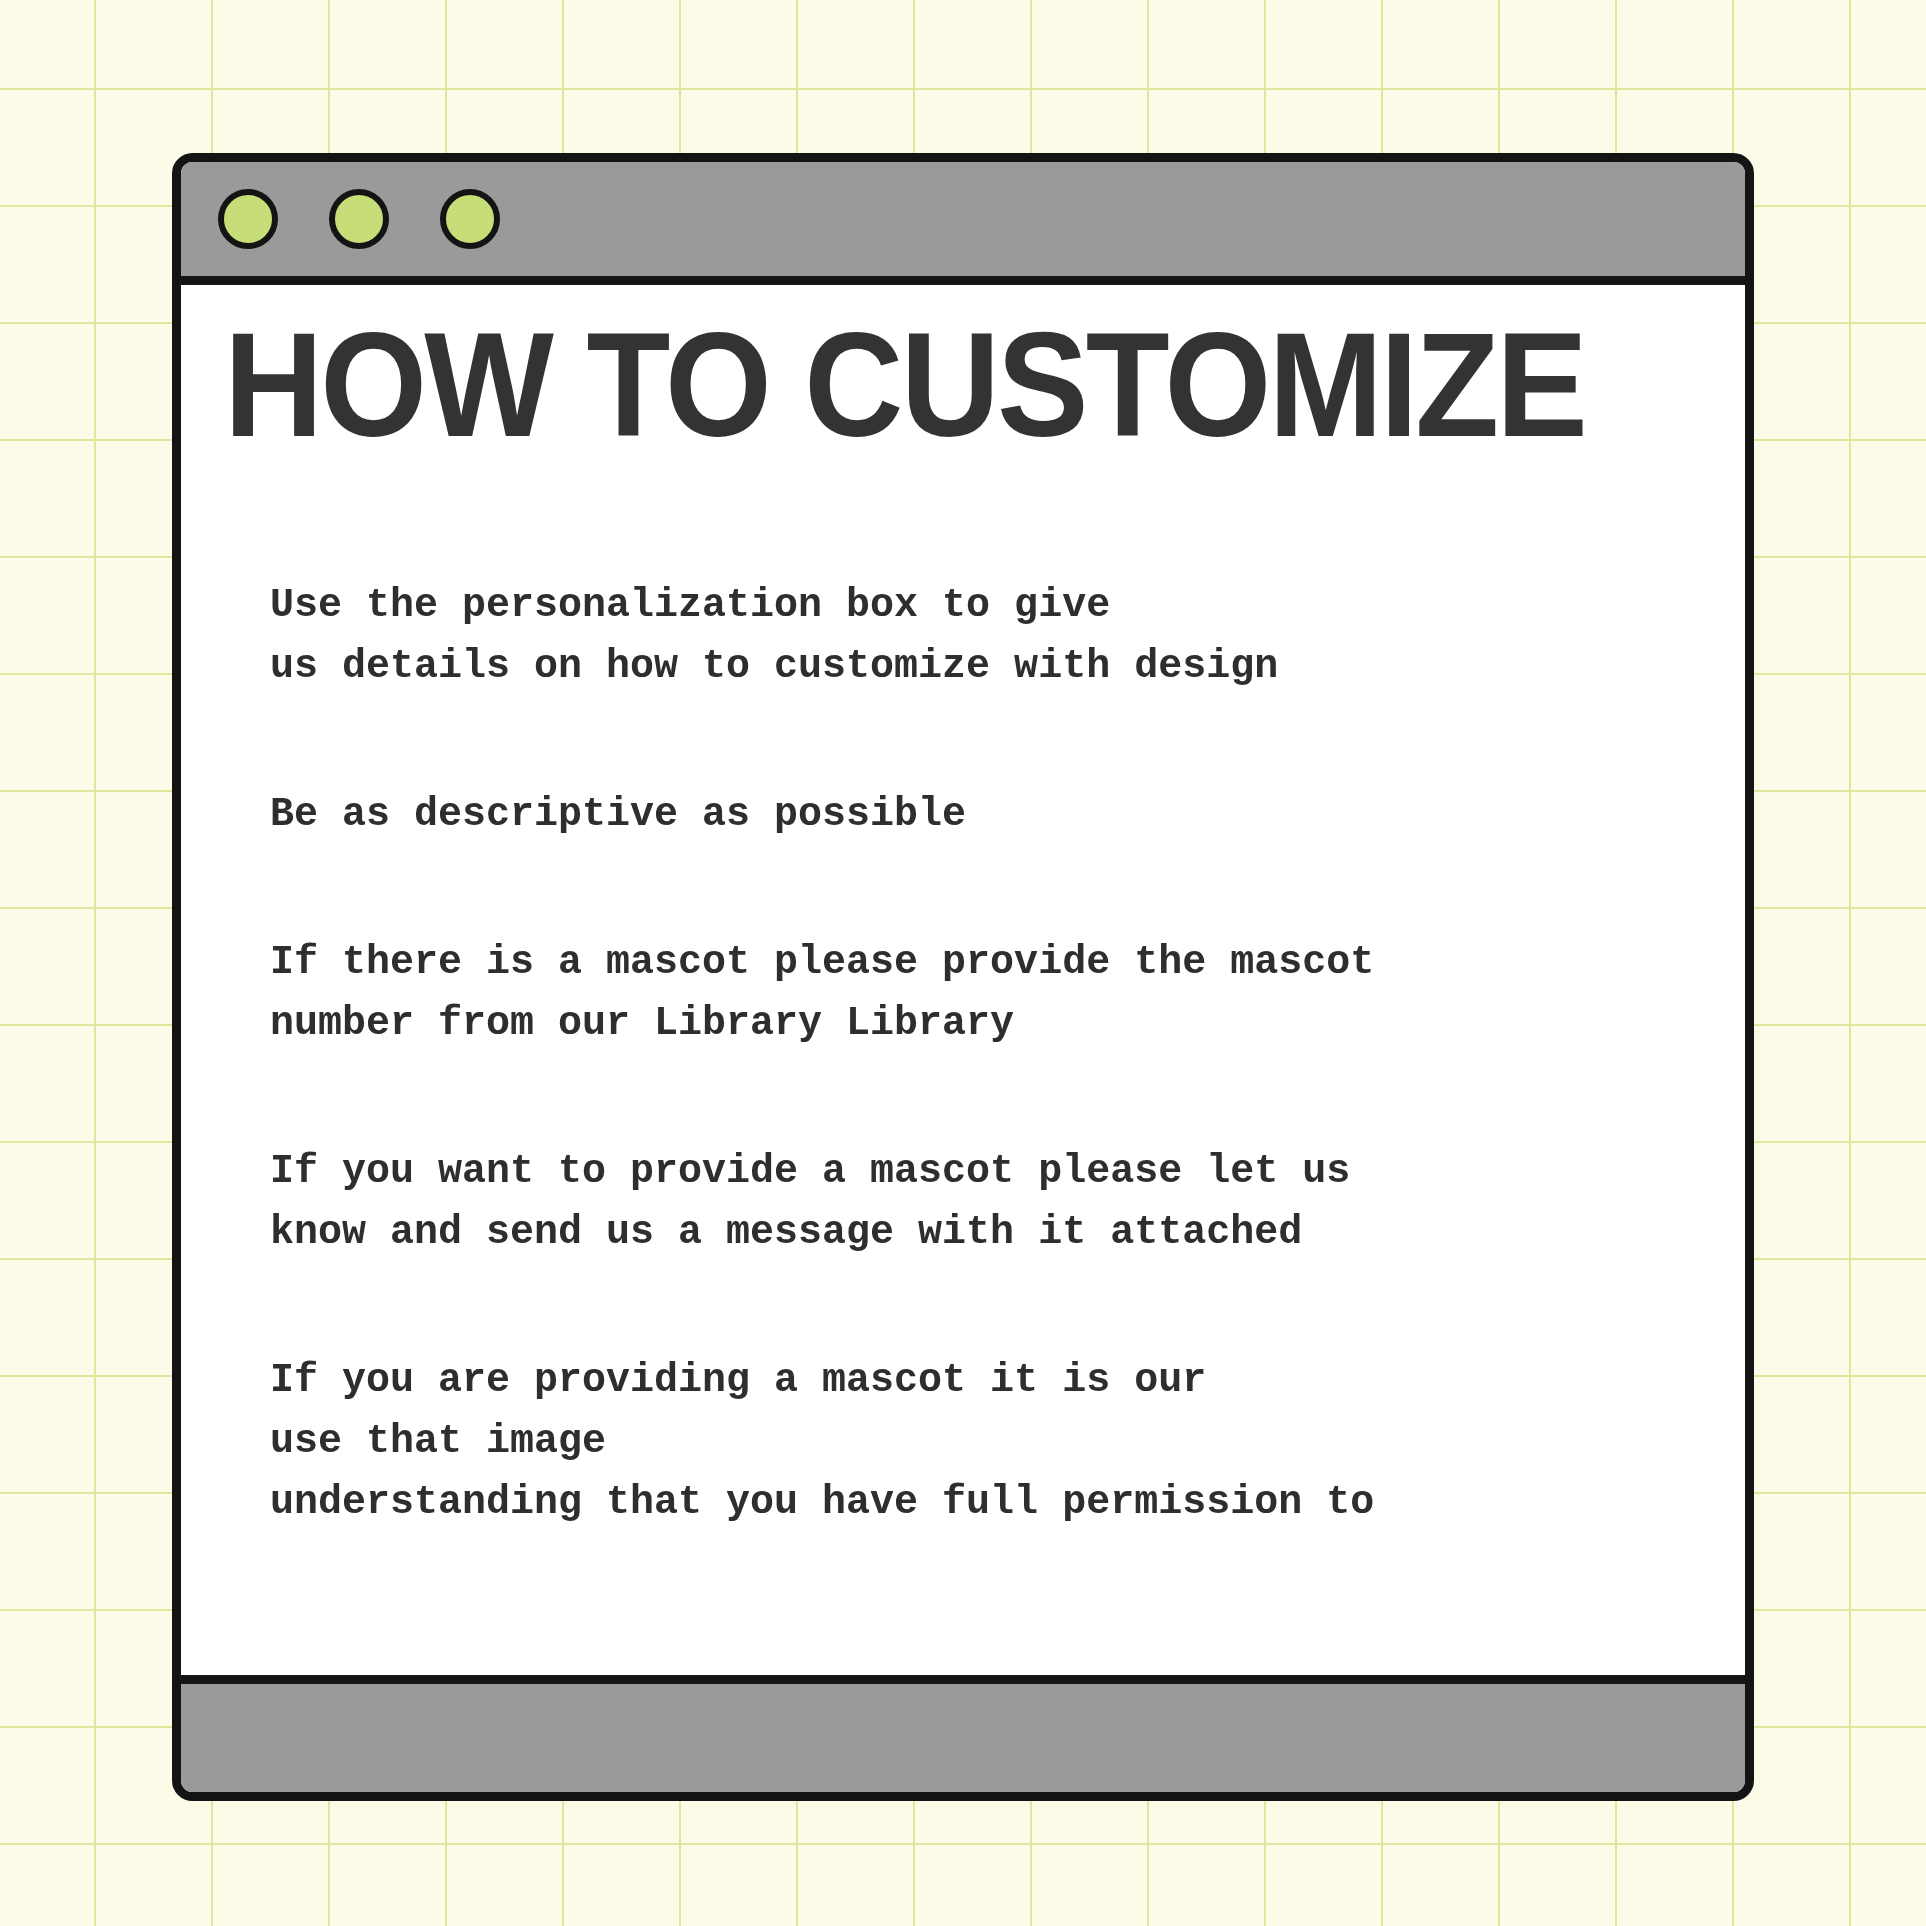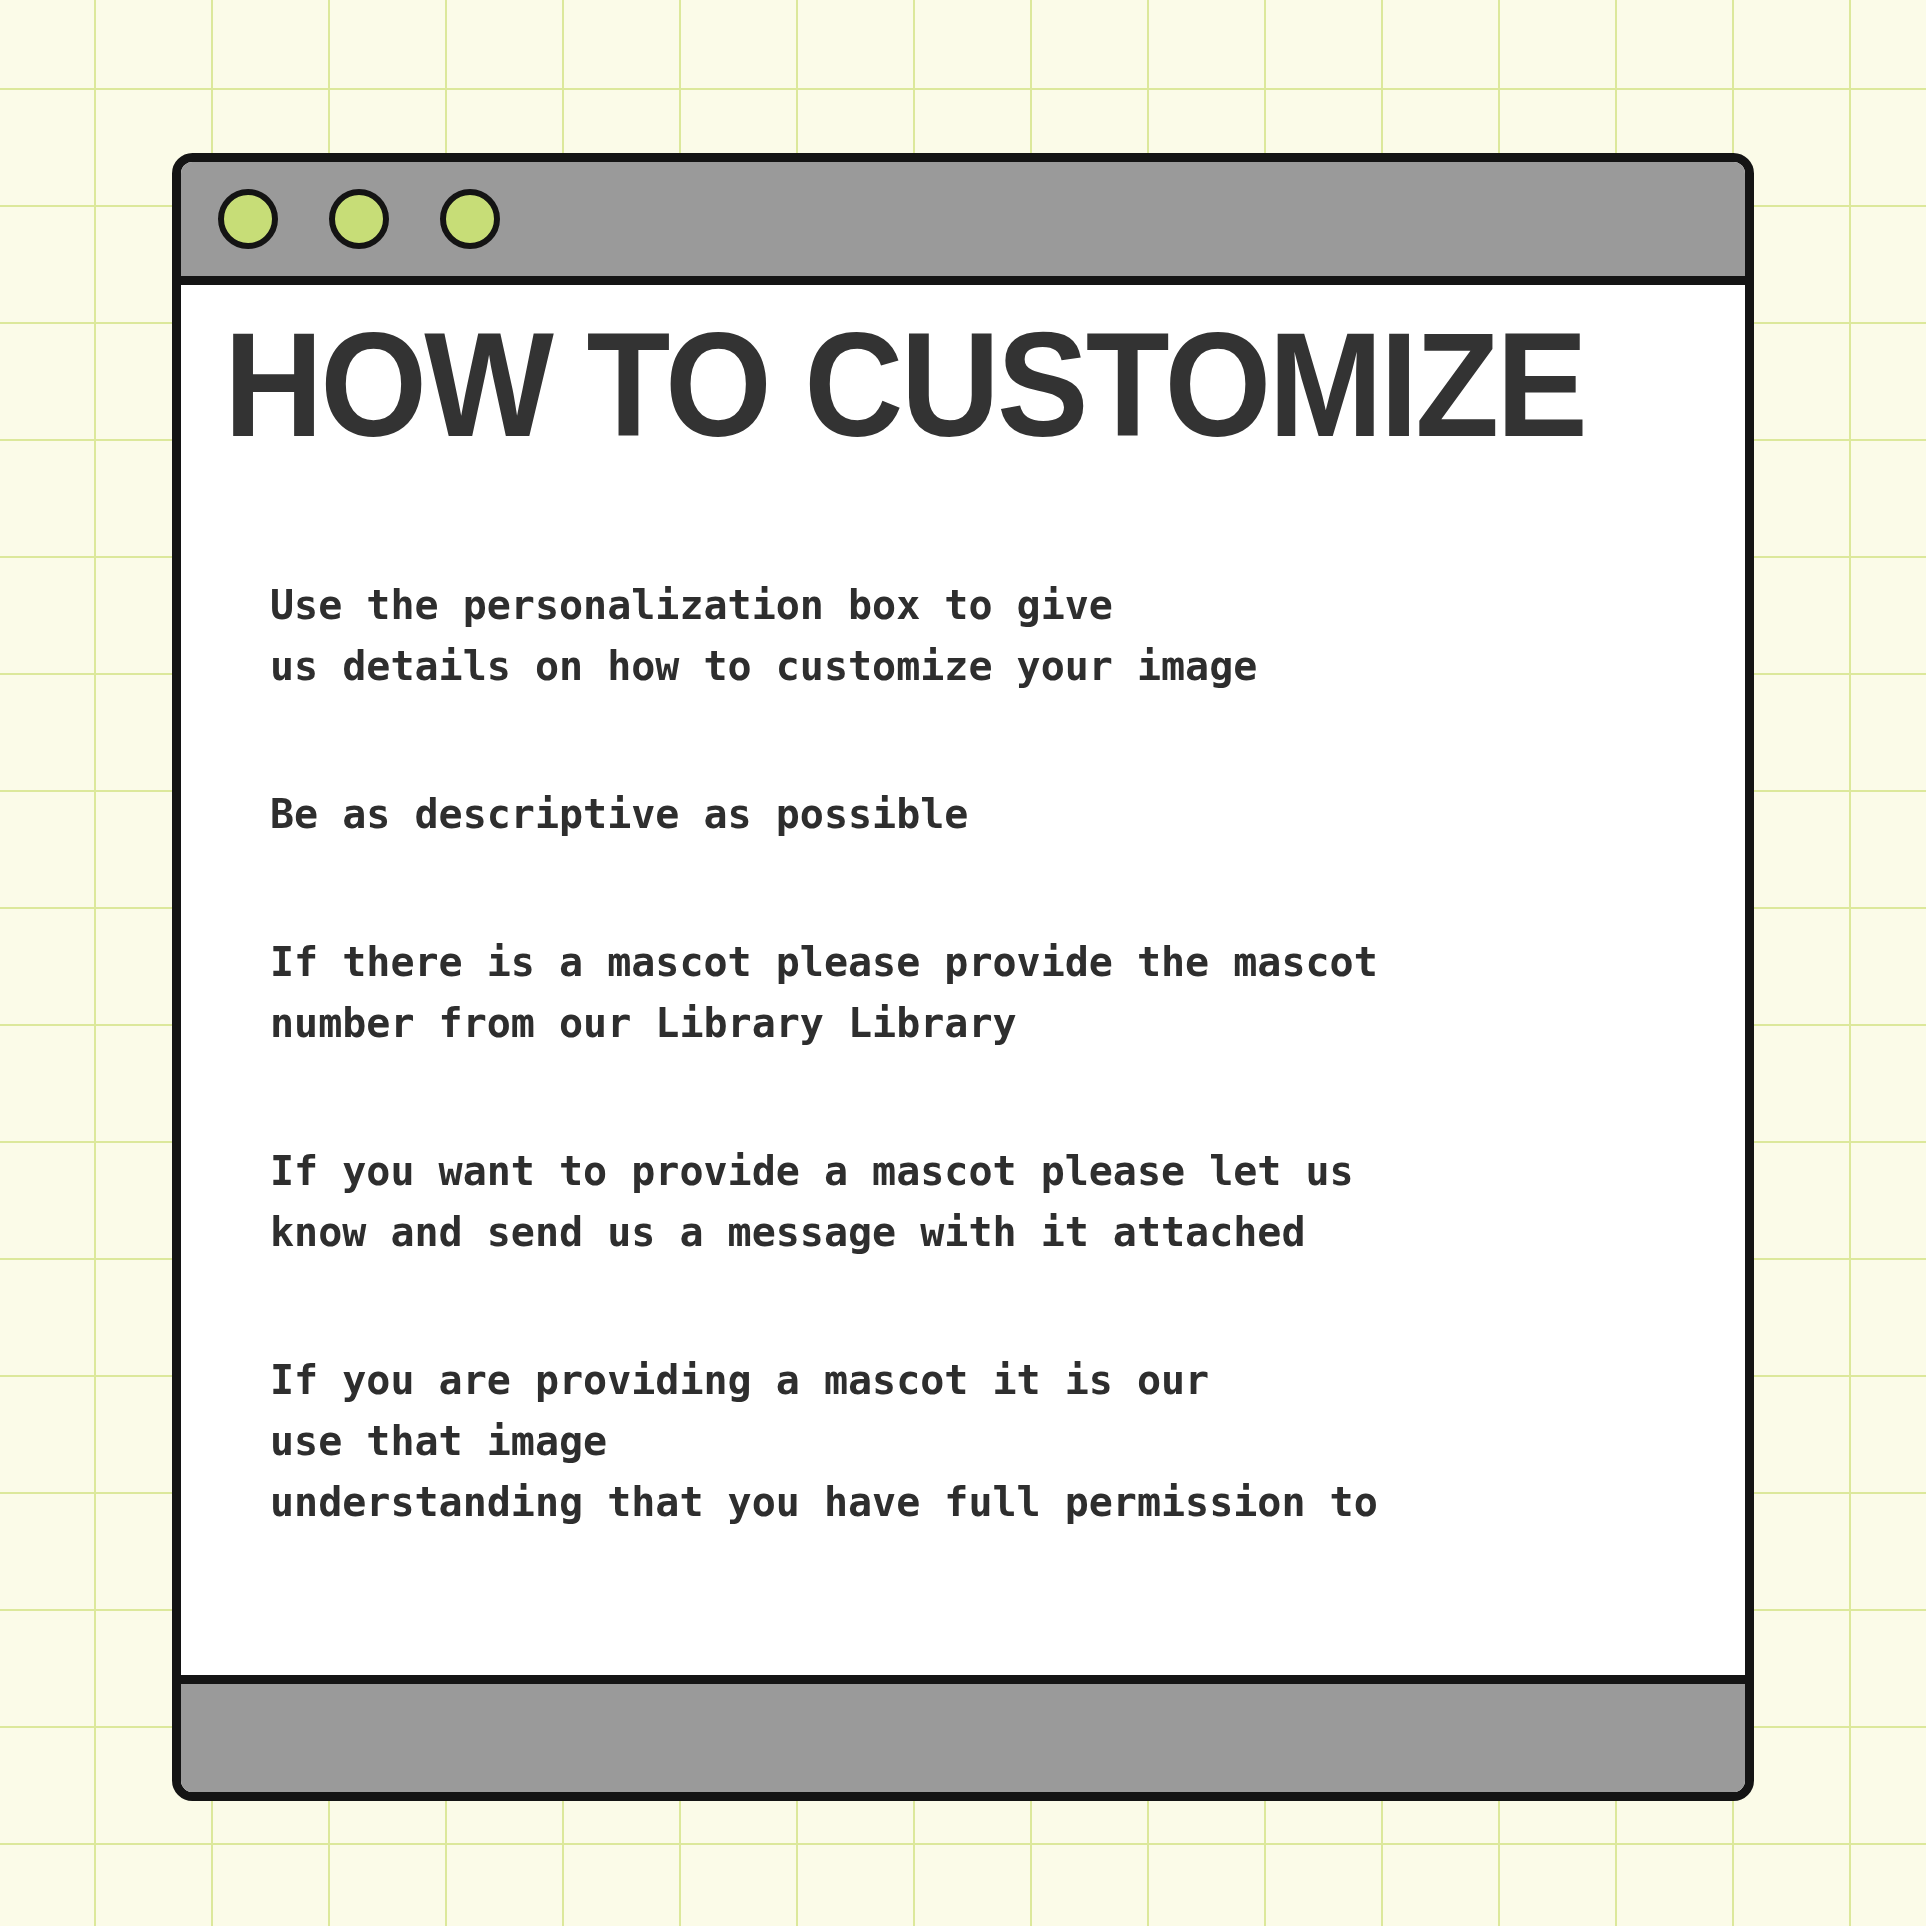--- a/index.html
+++ b/index.html
@@ -90,20 +90,21 @@
     margin-left: 47px;
     font-family: "DejaVu Sans Mono", "Liberation Mono", monospace;
     font-weight: 700;
     font-size: 40px;
     line-height: 61px;
     color: #2e2e2e;
     letter-spacing: 0px;
   }
   .para {
     margin: 0 0 87px 0;
+    font-family: Liberation Mono, monospace;
   }
   .para:last-child {
     margin-bottom: 16px;
   }
   .line {
     white-space: pre;
   }
 
   
   #bottombar {
@@ -125,21 +126,21 @@
       <span class="dot"></span>
     </div>
 
     <div id="content">
       <h1 id="page-title">HOW TO CUSTOMIZE</h1>
 
       <div id="body-copy">
 
         <div class="para">
           <div class="line">Use the personalization box to give</div>
-          <div class="line">us details on how to customize your image</div>
+          <div class="line">us details on how to customize with design</div>
         </div>
 
         <div class="para">
           <div class="line">Be as descriptive as possible</div>
         </div>
 
         <div class="para">
           <div class="line">If there is a mascot please provide the mascot</div>
           <div class="line">number from our Library Library</div>
         </div>

